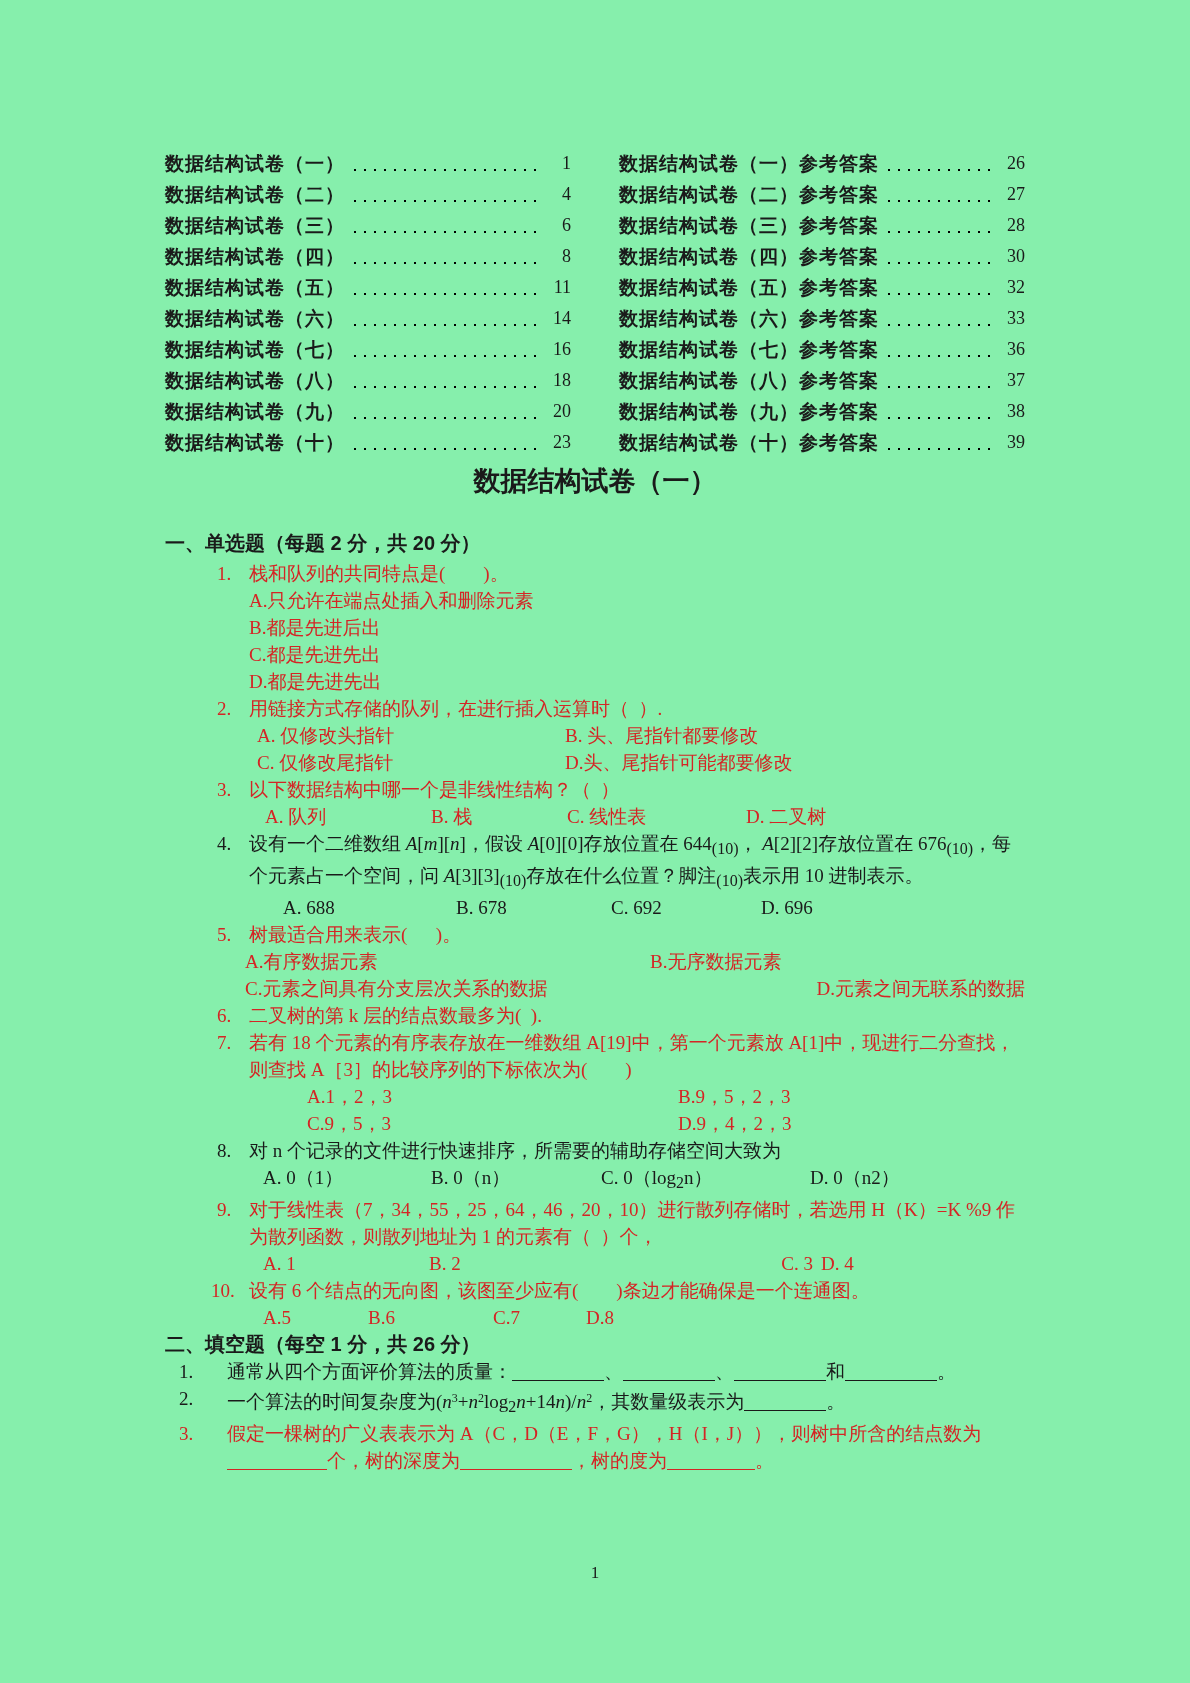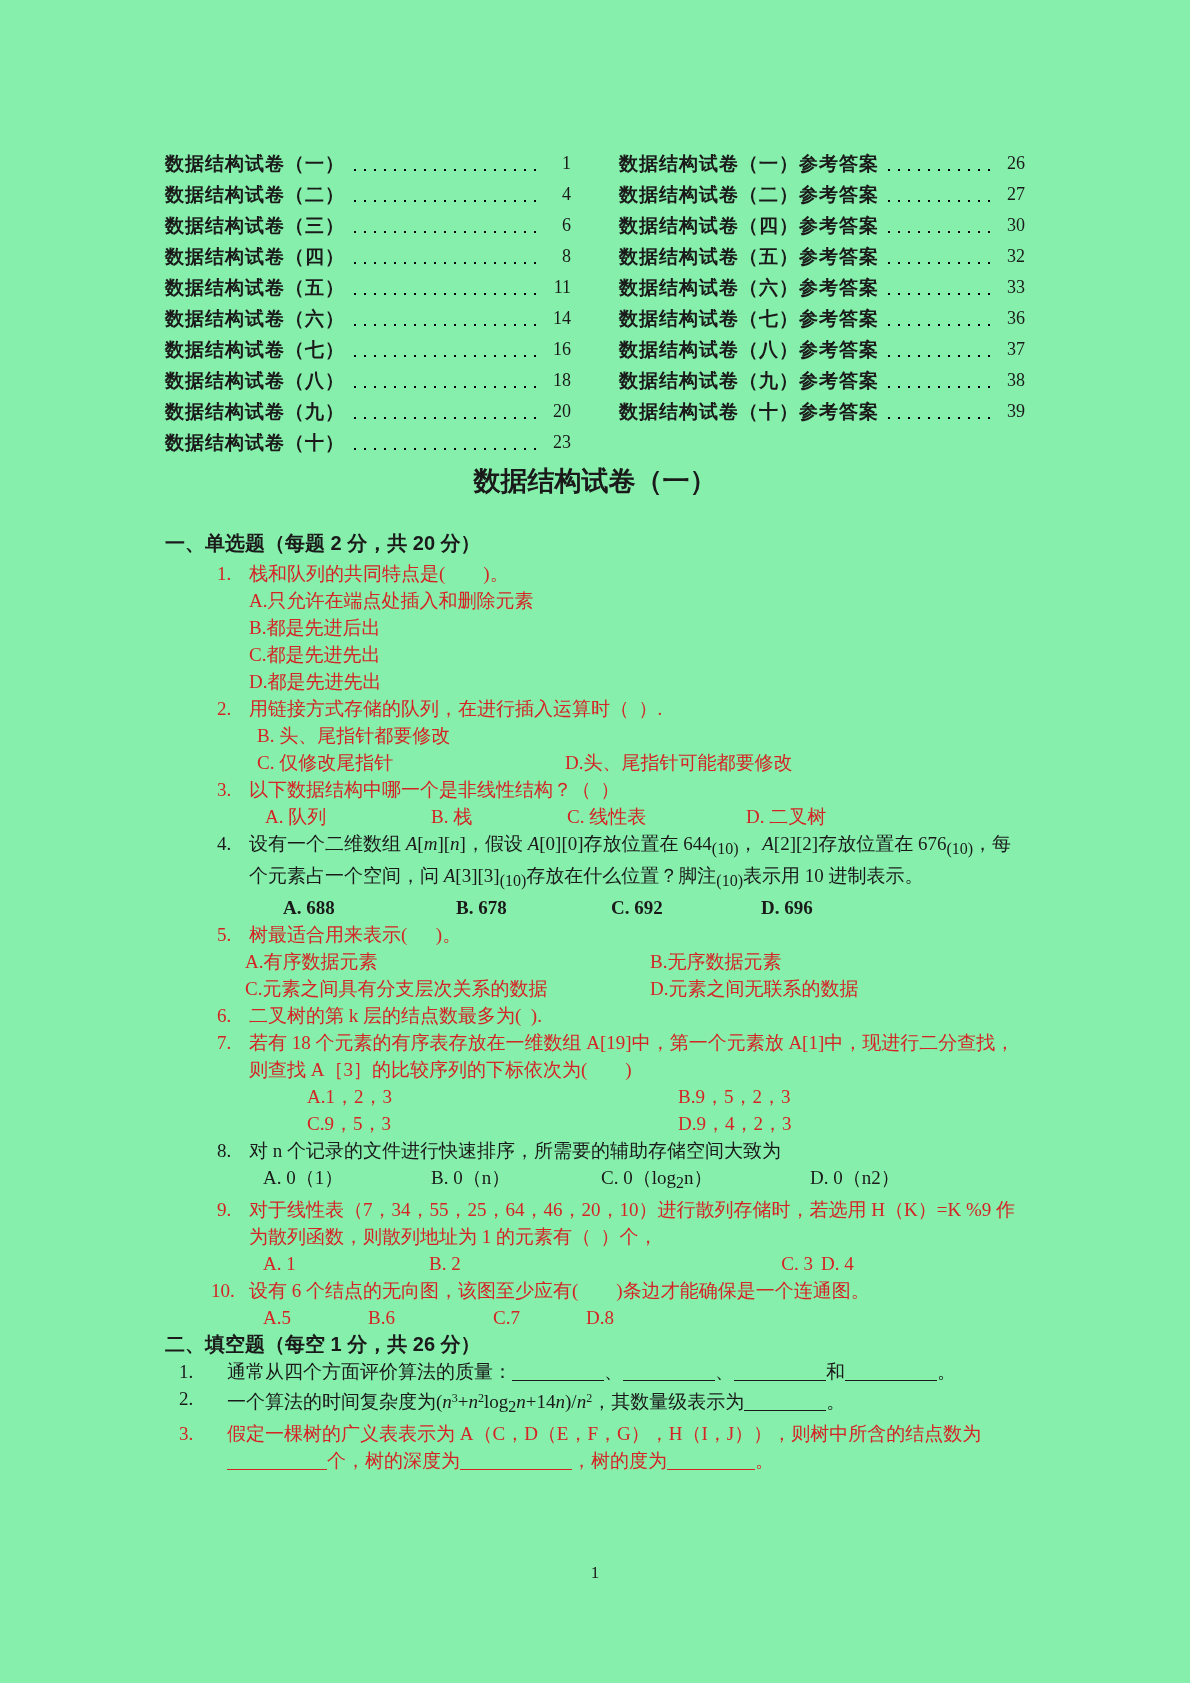--- a/index.html
+++ b/index.html
@@ -108,20 +108,25 @@
             <span class="toc-label">数据结构试卷（一）参考答案</span>
             <span class="leader"></span>
             <span class="toc-page">26</span>
           </div>
         <div class="toc-row">
             <span class="toc-label">数据结构试卷（二）参考答案</span>
             <span class="leader"></span>
             <span class="toc-page">27</span>
           </div>
         <div class="toc-row">
+            <span class="toc-label">数据结构试卷（三）参考答案</span>
+            <span class="leader"></span>
+            <span class="toc-page">28</span>
+          </div>
+        <div class="toc-row">
             <span class="toc-label">数据结构试卷（四）参考答案</span>
             <span class="leader"></span>
             <span class="toc-page">30</span>
           </div>
         <div class="toc-row">
             <span class="toc-label">数据结构试卷（五）参考答案</span>
             <span class="leader"></span>
             <span class="toc-page">32</span>
           </div>
         <div class="toc-row">
@@ -156,32 +161,32 @@
 
     <div class="sec-heading first">一、单选题（每题 2 分，共 20 分）</div>
 
     <div class="q red"><span class="qno">1.</span><span>栈和队列的共同特点是(        )。</span></div>
     <div class="optline red">A.只允许在端点处插入和删除元素</div>
     <div class="optline red">B.都是先进后出</div>
     <div class="optline red">C.都是先进先出</div>
     <div class="optline red">D.都是先进先出</div>
 
     <div class="q red"><span class="qno">2.</span><span>用链接方式存储的队列，在进行插入运算时（  ）.</span></div>
-    <div class="optrow red" style="padding-left:92px;"><span>B. 头、尾指针都要修改</span></div>
+    <div class="optrow red" style="padding-left:92px;"><span style="width:308px;">A. 仅修改头指针</span><span>B. 头、尾指针都要修改</span></div>
     <div class="optrow red" style="padding-left:92px;"><span style="width:308px;">C. 仅修改尾指针</span><span>D.头、尾指针可能都要修改</span></div>
 
     <div class="q red"><span class="qno">3.</span><span>以下数据结构中哪一个是非线性结构？（  ）</span></div>
     <div class="optrow red" style="padding-left:100px;"><span style="width:166px;">A. 队列</span><span style="width:136px;">B. 栈</span><span style="width:179px;">C. 线性表</span><span>D. 二叉树</span></div>
 
     <div class="q"><span class="qno">4.</span><span><span>设有一个二维数组 </span><span class="i">A</span><span>[</span><span class="i">m</span><span>][</span><span class="i">n</span><span>]，假设 </span><span class="i">A</span><span>[0][0]存放位置在 644</span><span class="sub">(10)</span><span>， </span><span class="i">A</span><span>[2][2]存放位置在 676</span><span class="sub">(10)</span><span>，每个元素占一个空间，问 </span><span class="i">A</span><span>[3][3]</span><span class="sub">(10)</span><span>存放在什么位置？脚注</span><span class="sub">(10)</span><span>表示用 10 进制表示。</span></span></div>
-    <div class="optrow" style="padding-left:118px;font-weight:bold;"><span style="width:173px;">A. 688</span><span style="width:155px;">B. 678</span><span style="width:150px;">C. 692</span><span>D. 696</span></div>
+    <div class="optrow" style="padding-left:118px;"><span style="width:173px;">A. 688</span><span style="width:155px;">B. 678</span><span style="width:150px;">C. 692</span><span>D. 696</span></div>
 
     <div class="q red"><span class="qno">5.</span><span>树最适合用来表示(      )。</span></div>
     <div class="optrow red" style="padding-left:80px;"><span style="width:405px;">A.有序数据元素</span><span>B.无序数据元素</span></div>
-    <div class="optrow red" style="padding-left:80px;"><span style="width:405px;">C.元素之间具有分支层次关系的数据</span><span>D.元素之间无联系的数据</span></div>
+    <div class="optrow red" style="padding-left:80px;justify-content:space-between;"><span style="width:405px;">C.元素之间具有分支层次关系的数据</span><span>D.元素之间无联系的数据</span></div>
 
     <div class="q red"><span class="qno">6.</span><span>二叉树的第 k 层的结点数最多为(  ).</span></div>
 
     <div class="q red"><span class="qno">7.</span><span>若有 18 个元素的有序表存放在一维数组 A[19]中，第一个元素放 A[1]中，现进行二分查找，则查找 A［3］的比较序列的下标依次为(        )</span></div>
     <div class="optrow red" style="padding-left:142px;"><span style="width:371px;">A.1，2，3</span><span>B.9，5，2，3</span></div>
     <div class="optrow red" style="padding-left:142px;"><span style="width:371px;">C.9，5，3</span><span>D.9，4，2，3</span></div>
 
     <div class="q"><span class="qno">8.</span><span>对 n 个记录的文件进行快速排序，所需要的辅助存储空间大致为</span></div>
     <div class="optrow" style="padding-left:98px;"><span style="width:168px;">A. 0（1）</span><span style="width:170px;">B. 0（n）</span><span style="width:209px;"><span>C. 0（log</span><span class="sub">2</span><span>n）</span></span><span>D. 0（n2）</span></div>
 

